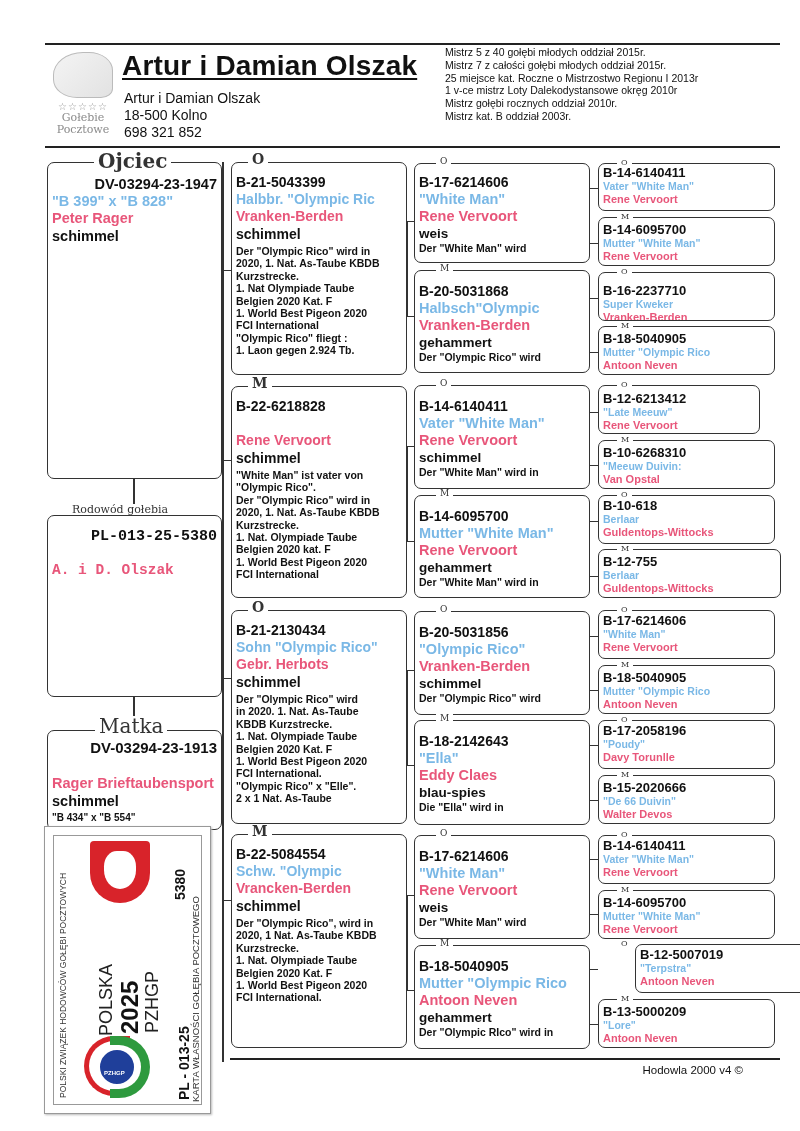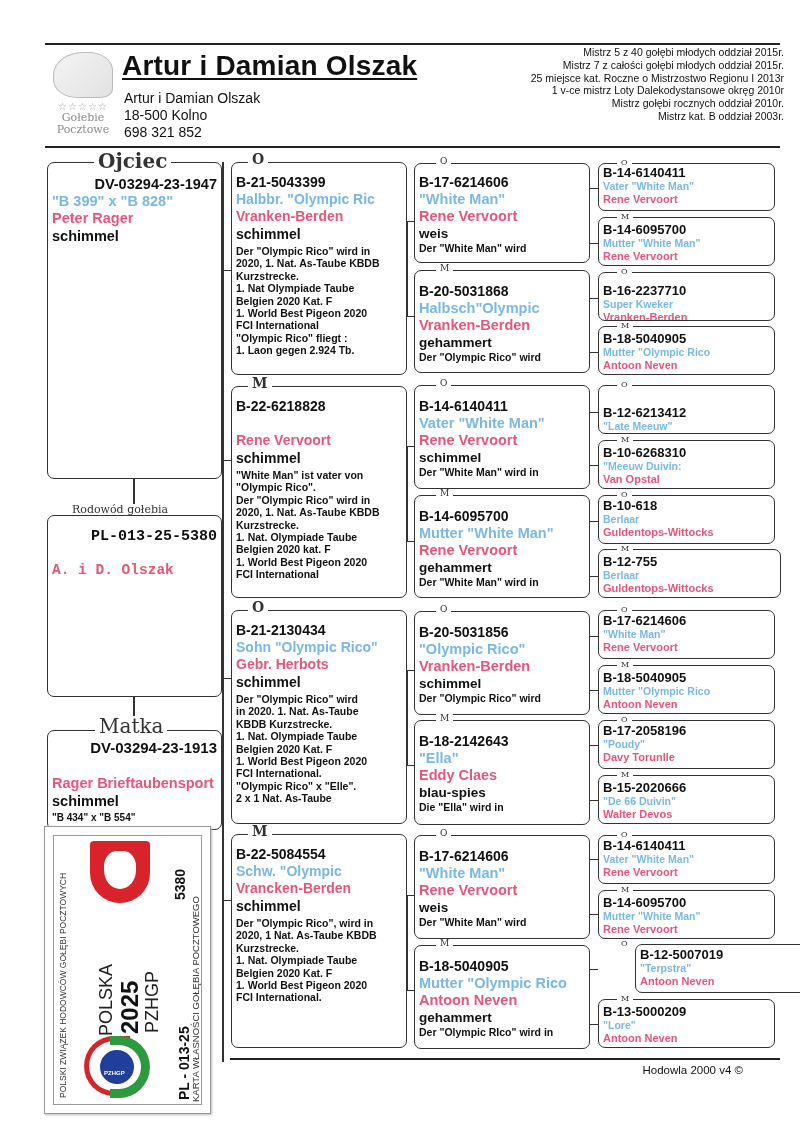--- a/index.html
+++ b/index.html
@@ -4,21 +4,21 @@
 <style>
   html,body{margin:0;padding:0;background:#fff;}
   body{width:800px;height:1131px;position:relative;overflow:hidden;font-family:"Liberation Sans",sans-serif;color:#111;}
   .hdr-line{position:absolute;left:45px;width:735px;height:2px;background:#222;}
   .logo{position:absolute;left:48px;top:52px;width:70px;height:90px;text-align:center;}
   .logo .bird{width:58px;height:44px;margin:0 auto;border-radius:50% 40% 20% 40%;border:1px solid #bbb;background:linear-gradient(135deg,#f4f4f4,#e2e2e2);}
   .logo .stars{font-size:10px;color:#999;letter-spacing:1px;margin-top:4px;line-height:10px;}
   .logo .lt{font-family:"DejaVu Serif",serif;font-size:11px;color:#8a8a8a;line-height:12px;}
   .title{position:absolute;left:122px;top:50px;font-size:28px;font-weight:bold;text-decoration:underline;text-underline-offset:3px;letter-spacing:0.2px;}
   .addr{position:absolute;left:124px;top:90px;font-size:14px;line-height:17px;}
-  .achv{position:absolute;right:16px;top:46px;width:330px;text-align:right;font-size:10.5px;line-height:12.8px;}
+  .achv{position:absolute;right:25px;top:46px;width:330px;font-size:10.5px;line-height:12.8px;}
   .box{position:absolute;border:1.5px solid #333;border-radius:7px;background:#fff;box-sizing:border-box;padding:0 4px;overflow:hidden;}
   .legend{position:absolute;background:#fff;font-family:"DejaVu Serif",serif;color:#333;padding:0 4px;line-height:1;}
   .conn{position:absolute;background:#333;}
   .ring{font-weight:bold;color:#111;white-space:nowrap;}
   .name{color:#7ab8e6;font-weight:bold;white-space:nowrap;}
   .breeder{color:#e8567a;font-weight:bold;white-space:nowrap;}
   .color{font-weight:bold;white-space:nowrap;}
   .note{font-weight:bold;font-size:10.5px;line-height:12.4px;}
   
   .g1 .ring{font-size:14.5px;line-height:18px;text-align:right;}
@@ -299,21 +299,21 @@
 </div>
 <div class="legend" style="left:617px;top:268px;font-size:8px;">O</div>
 
 <div class="box g4" style="left:598px;top:326px;width:177px;height:49px;padding-top:5px;">
   <div class="ring">B-18-5040905</div>
   <div class="name">Mutter "Olympic Rico</div>
   <div class="breeder">Antoon Neven</div>
 </div>
 <div class="legend" style="left:617px;top:322px;font-size:8px;">M</div>
 
-<div class="box g4" style="left:598px;top:385px;width:177px;height:49px;padding-top:20px;">
+<div class="box g4" style="left:598px;top:385px;width:162px;height:49px;padding-top:6px;">
   <div class="ring">B-12-6213412</div>
   <div class="name">"Late Meeuw"</div>
   <div class="breeder">Rene Vervoort</div>
 </div>
 <div class="legend" style="left:617px;top:381px;font-size:8px;">O</div>
 
 <div class="box g4" style="left:598px;top:440px;width:177px;height:49px;padding-top:5px;">
   <div class="ring">B-10-6268310</div>
   <div class="name">"Meeuw Duivin:</div>
   <div class="breeder">Van Opstal</div>

